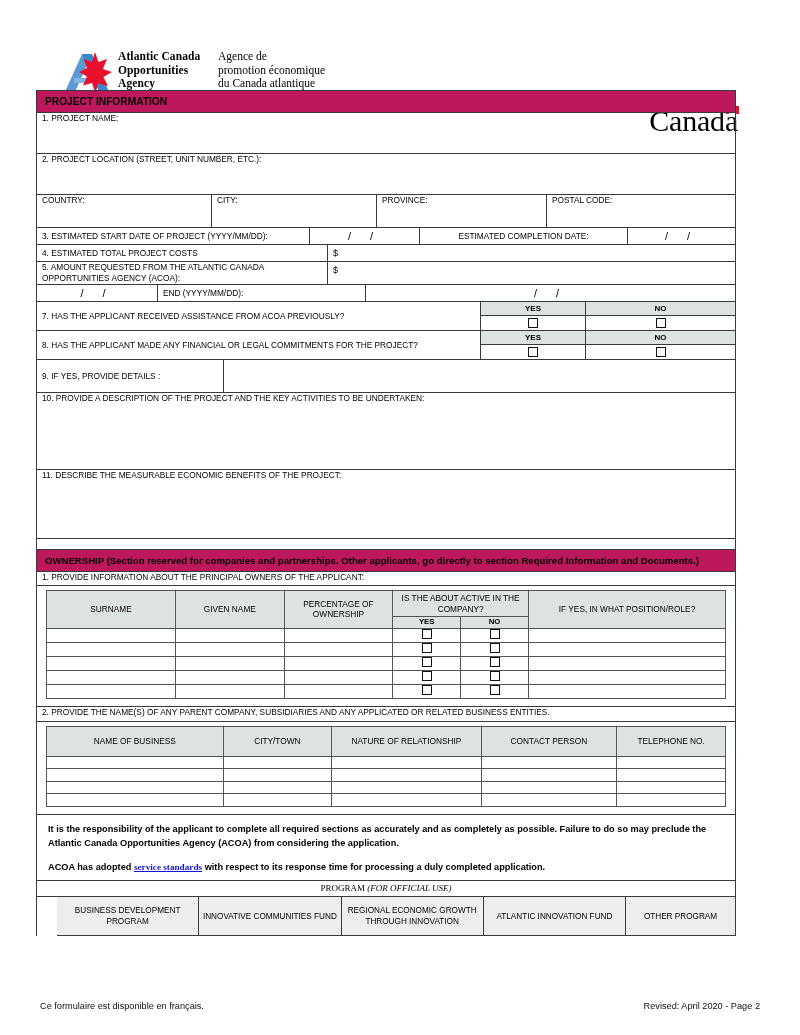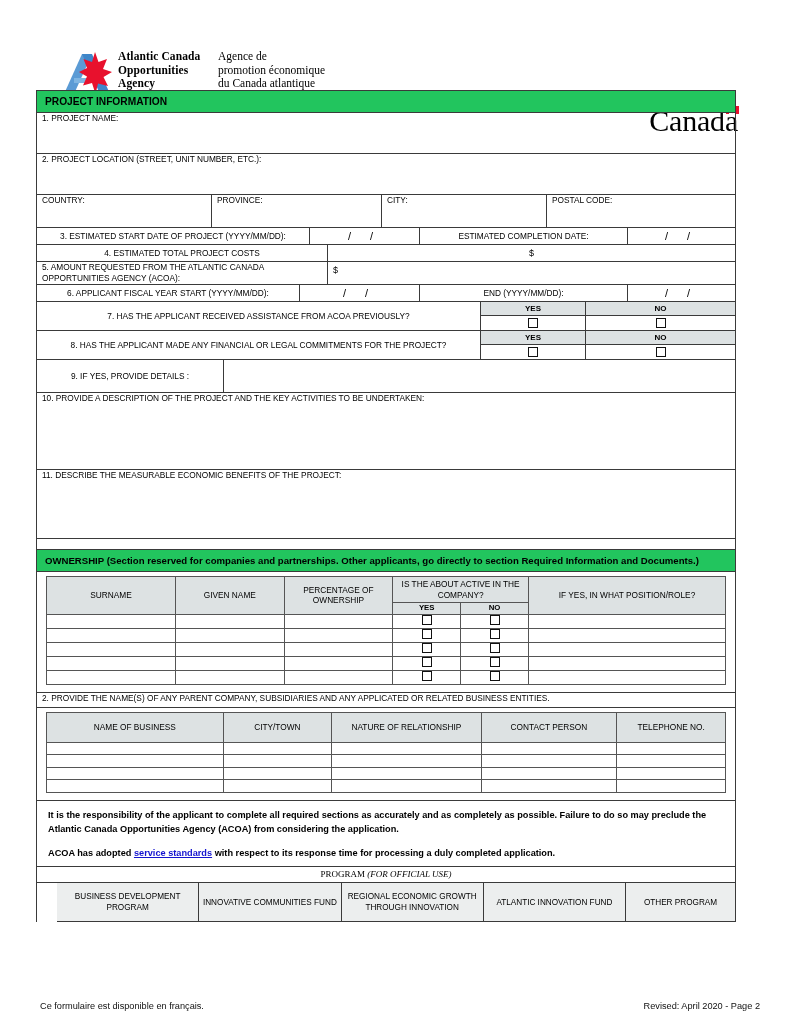--- a/index.html
+++ b/index.html
@@ -51,39 +51,39 @@
 
   
   .form {
     position: absolute; left: 36px; top: 90px;
     width: 700px;
     border: 1px solid #3a3a3a;
     border-bottom: none;
     font-size: 8.3px;
   }
   .band {
-    background: #22c55e;
+    background: #be185d;
     border-bottom: 1px solid #3a3a3a;
     padding: 4px 6px 4px 8px;
     font-weight: bold;
     font-size: 10.2px;
     line-height: 13px;
   }
   .band.small { font-size: 9.6px; }
   .row { display: flex; border-bottom: 1px solid #3a3a3a; }
   .cell {
     padding: 0 5px;
     font-size: 8.3px;
     line-height: 11px;
     flex: 1 1 auto;
     min-width: 0;
     position: relative;
   }
   .cell + .cell { border-left: 1px solid #3a3a3a; }
-  .cell.mid { display: flex; align-items: center; justify-content: center; }
+  .cell.mid { display: flex; align-items: center; }
   .cell.midctr { display: flex; align-items: center; justify-content: center; }
   .datemark { letter-spacing: 8px; font-size: 11px; }
   .dollar { font-size: 9px; }
 
   .h32 { height: 32px; }
   .h40 { height: 40px; }
   .h22 { height: 22px; }
   .h16 { height: 16px; }
   .h13 { height: 13px; }
   .h14 { height: 14px; }
@@ -126,21 +126,21 @@
   table.grid td.ck { text-align: center; vertical-align: middle; padding: 0; }
 
   .statement {
     padding: 7px 9px 6px 11px;
     font-size: 9.2px;
     font-weight: bold;
     line-height: 14.5px;
     border-bottom: 1px solid #3a3a3a;
   }
   .statement .gap { display: block; height: 9px; }
-  .statement a { color: #1414cf; text-decoration: underline; }
+  .statement a { color: #1414cf; text-decoration: underline; font-family: Liberation Serif, serif; }
   .prog-title {
     text-align: center; font-size: 9px;
     padding: 2px 0 3px;
     border-bottom: 1px solid #3a3a3a;
     font-family: Liberation Serif, serif;
   }
   .prog-title em { font-style: italic; }
   .prog-row { display: flex; border-bottom: 1px solid #3a3a3a; margin-left: 20px; }
   .prog-cell {
     flex: 1 1 0;
@@ -215,26 +215,26 @@
     <div class="row">
       <div class="cell h40">
         <span>2. PROJECT LOCATION (STREET, UNIT NUMBER, ETC.):</span>
       </div>
     </div>
 
     <div class="row">
       <div class="cell h32" style="flex:0 0 174px">
         <span>COUNTRY:</span>
       </div>
+      <div class="cell h32" style="flex:0 0 165px">
+        <span>CITY:</span>
+      </div>
       <div class="cell h32" style="flex:0 0 170px">
         <span>PROVINCE:</span>
       </div>
-      <div class="cell h32" style="flex:0 0 165px">
-        <span>CITY:</span>
-      </div>
       <div class="cell h32">
         <span>POSTAL CODE:</span>
       </div>
     </div>
 
     <div class="row">
       <div class="cell mid h16" style="flex:0 0 272px">
         <span>3. ESTIMATED START DATE OF PROJECT (YYYY/MM/DD):</span>
       </div>
       <div class="cell midctr h16" style="flex:0 0 110px">
@@ -260,23 +260,20 @@
     <div class="row">
       <div class="cell mid h22" style="flex:0 0 290px">
         <span>5. AMOUNT REQUESTED FROM THE ATLANTIC CANADA OPPORTUNITIES AGENCY (ACOA):</span>
       </div>
       <div class="cell h22" style="padding-top:3px">
         <span class="dollar">$</span>
       </div>
     </div>
 
     <div class="row">
-      <div class="cell mid h16" style="flex:0 0 262px">
-        <span>6. APPLICANT FISCAL YEAR START (YYYY/MM/DD):</span>
-      </div>
       <div class="cell midctr h16" style="flex:0 0 120px">
         <span class="datemark">/    /</span>
       </div>
       <div class="cell mid h16" style="flex:0 0 208px">
         <span>END (YYYY/MM/DD):</span>
       </div>
       <div class="cell midctr h16">
         <span class="datemark">/    /</span>
       </div>
     </div>
@@ -337,20 +334,25 @@
         <span>11. DESCRIBE THE MEASURABLE ECONOMIC BENEFITS OF THE PROJECT:</span>
       </div>
     </div>
 
     <div class="row">
       <div class="cell" style="height:10px; border:none"></div>
     </div>
 
     <div class="band small">OWNERSHIP (Section reserved for companies and partnerships. Other applicants, go directly to section Required Information and Documents.)</div>
 
+    <div class="row">
+      <div class="cell h13">
+        <span>1. PROVIDE INFORMATION ABOUT THE PRINCIPAL OWNERS OF THE APPLICANT:</span>
+      </div>
+    </div>
 
     <div class="row">
       <div class="cell" style="padding:0; border:none">
         <div class="tblwrap">
           <table class="grid">
             <colgroup>
               <col style="width:19%">
                 <col style="width:16%">
                 <col style="width:16%">
               <col style="width:10%">

